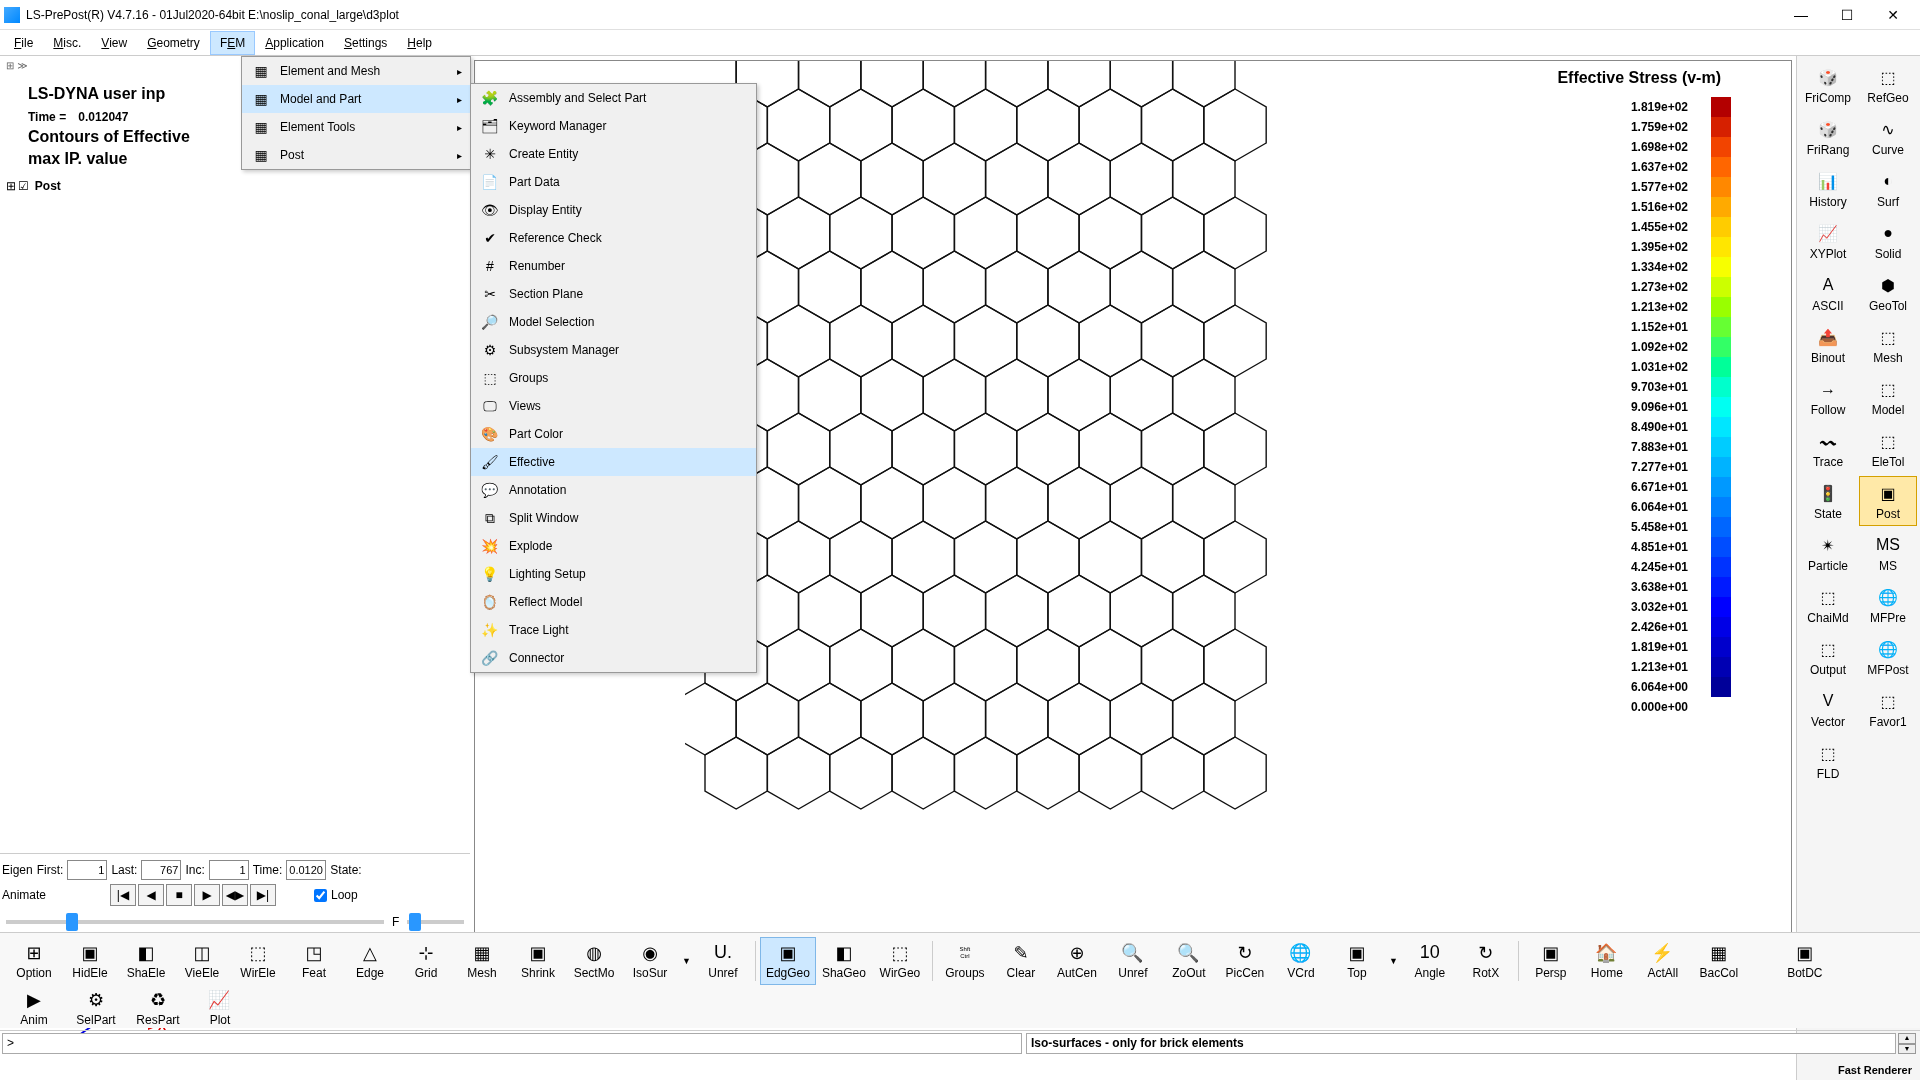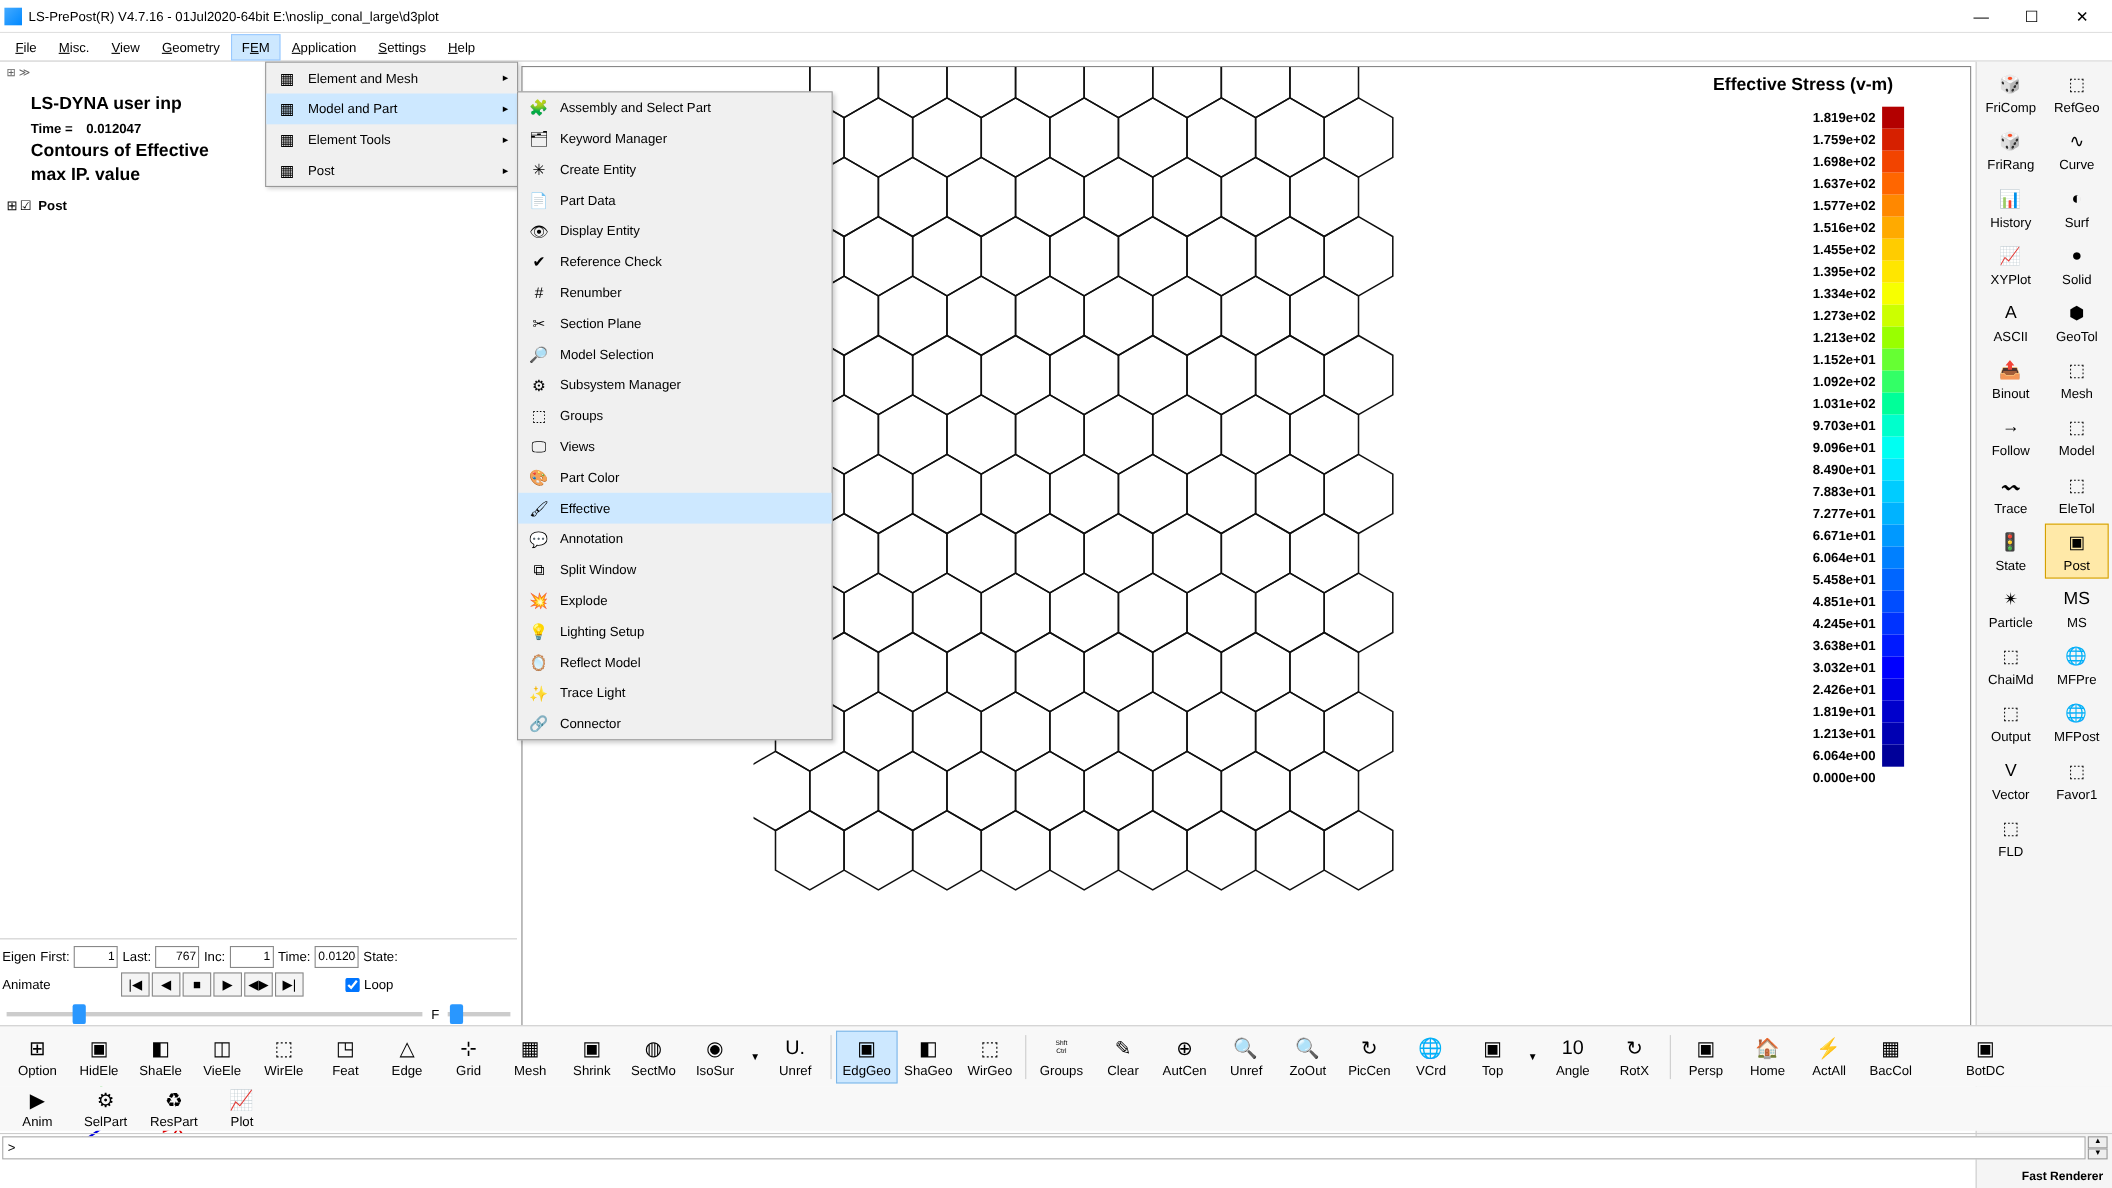--- a/index.html
+++ b/index.html
@@ -53,21 +53,21 @@
 
 
 .axis3d { position: relative; height: 130px; margin: 10px 30px 0 50px; }
 .axis3d svg { overflow: visible; }
 
 
 .viewport { flex: 1; position: relative; border: 1px solid #888; margin: 4px 4px 100px 4px; background: #fff; overflow: hidden; }
 .hexcanvas { position: absolute; left: 210px; top: 0; width: 720px; height: 820px; }
 .legend-title { position: absolute; right: 70px; top: 8px; font-weight: bold; font-size: 16px; }
 .colorbar { position: absolute; right: 60px; top: 36px; display: flex; }
-.colorbar-labels { text-align: left; margin-right: 6px; line-height: 20px; font-size: 14px; font-weight: bold; }
+.colorbar-labels { text-align: left; margin-right: 23px; line-height: 20px; font-size: 14px; font-weight: bold; }
 .colorbar-strip { width: 20px; height: 600px; display: flex; flex-direction: column; }
 .cb-seg { flex: 1; }
 
 
 .righttabs { width: 124px; background: #f5f5f5; border-left: 1px solid #ccc; display: flex; flex-wrap: wrap; align-content: flex-start; padding: 4px 2px; gap: 2px; }
 .rtab { width: 58px; height: 50px; display: flex; flex-direction: column; align-items: center; justify-content: center; border: 1px solid transparent; font-size: 10px; cursor: default; }
 .rtab.sel { background: #ffe9a8; border: 1px solid #d4a000; }
 .rtab-icon { width: 24px; height: 24px; margin-bottom: 2px; display: flex; align-items: center; justify-content: center; font-size: 16px; }
 
 
@@ -755,18 +755,19 @@
       <div>ResPart</div>
     </div>
     <div class="bbtn">
       <div class="bbtn-icon">📈</div>
       <div>Plot</div>
     </div>
   </div>
 
 <div class="cmdrow">
   <div class="cmdin">&gt;</div>
+  <div class="statusmsg">Iso-surfaces - only for brick elements</div>
   <div class="spinbtns">
       <div>▲</div>
       <div>▼</div>
     </div>
 </div>
 <div class="renderer">Fast Renderer</div>
 
 </body></html>

